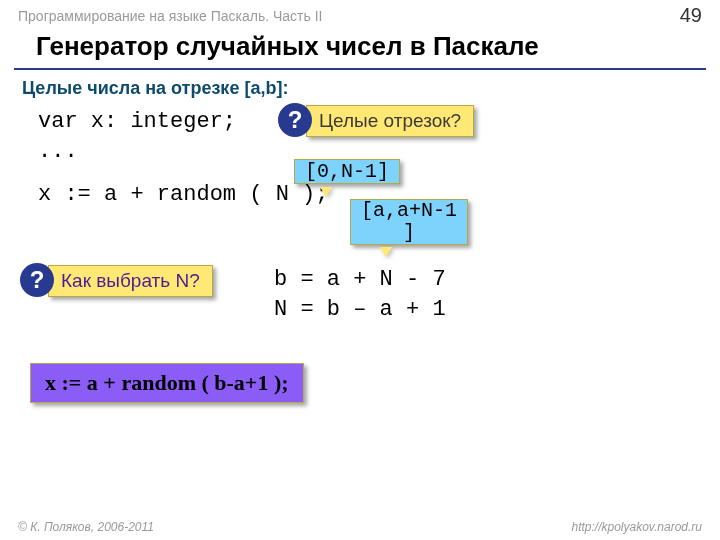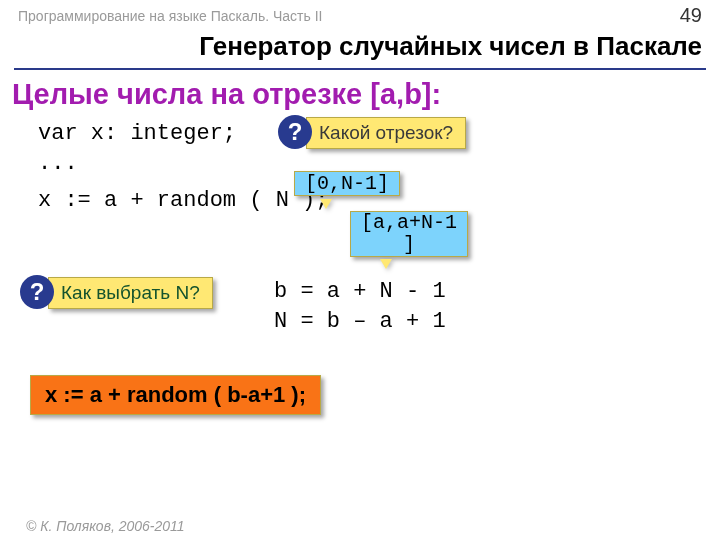--- a/index.html
+++ b/index.html
@@ -17,68 +17,67 @@
     align-items: center;
     padding: 4px 18px 2px 18px;
     color: #9a9a9a;
     font-size: 14px;
   }
   .page-num { font-size: 20px; color: #333; }
   .title {
     font-size: 26px;
     font-weight: bold;
     color: #000;
-    padding: 2px 18px 6px 18px;
-    text-align: right;
+    padding: 2px 18px 6px 36px;
   }
   .hr {
     border: none;
     border-top: 2px solid #2a3a8a;
     margin: 0 14px 8px 14px;
   }
   .subtitle {
-    color: #a21caf;
-    font-size: 29px;
+    color: #0c4a6e;
+    font-size: 18px;
     font-weight: bold;
-    padding: 0 22px 8px 12px;
+    padding: 0 22px 8px 22px;
   }
   .content {
     position: relative;
     height: 420px;
     padding: 0 22px;
   }
   .code {
     font-family: "Courier New", monospace;
     font-size: 22px;
     color: #000;
     white-space: pre;
     line-height: 1.35;
   }
-  .code2 { margin-top: 8px; }
+  .code2 { margin-top: 14px; }
   .q-bubble {
     position: absolute;
     width: 34px; height: 34px;
     background: #283a8f;
     border-radius: 50%;
     color: #fff;
     font-size: 24px;
     font-weight: bold;
     display: flex;
     align-items: center;
     justify-content: center;
     z-index: 3;
   }
   .callout {
     position: absolute;
     background: #ffe873;
     border: 1px solid #b8a947;
     box-shadow: 3px 3px 4px rgba(0,0,0,0.35);
     padding: 4px 12px;
     font-size: 19px;
-    color: #14532d;
+    color: #4c1d95;
     z-index: 2;
   }
   .callout-dark { color: #3a3a3a; }
   .note {
     position: absolute;
     background: #7dd3fc;
     border: 1px solid #b8a947;
     box-shadow: 3px 3px 4px rgba(0,0,0,0.35);
     font-family: "Courier New", monospace;
     font-size: 20px;
@@ -96,36 +95,36 @@
     filter: drop-shadow(2px 2px 2px rgba(0,0,0,0.25));
   }
   .eq {
     position: absolute;
     font-family: "Courier New", monospace;
     font-size: 22px;
     white-space: pre;
   }
   .final {
     position: absolute;
-    background: #f97316;
+    background: #8b5cf6;
     border: 1px solid #b8a947;
     box-shadow: 3px 3px 4px rgba(0,0,0,0.35);
-    font-family: Liberation Sans, sans-serif;
+    font-family: Liberation Serif, serif;
     font-size: 22px;
     font-weight: bold;
     padding: 6px 14px;
   }
   .footer {
     position: absolute;
-    bottom: 6px; left: 8px; right: 0;
+    bottom: 6px; left: 0; right: 0;
     display: flex;
     justify-content: space-between;
     padding: 0 18px;
     color: #9a9a9a;
-    font-size: 14px;
+    font-size: 12px;
     font-style: italic;
   }
 </style>
 </head>
 <body>
 
 <div class="header-bar">
   <span>Программирование на языке Паскаль. Часть II</span>
   <span class="page-num">49</span>
 </div>
@@ -135,35 +134,36 @@
 
 <div class="subtitle">Целые числа на отрезке [a,b]:</div>
 
 <div class="content">
 
   <div class="code" style="margin-left:16px;">var x: integer;</div>
   <div class="code" style="margin-left:16px;">...</div>
   <div class="code code2" style="margin-left:16px;">x := a + random ( N );</div>
 
   <div class="q-bubble" style="left:278px; top:-4px;">?</div>
-  <div class="callout callout-dark" style="left:306px; top:-2px;">Какой отрезок?</div>
+  <div class="callout callout-dark" style="left:306px; top:-2px;">Целые отрезок?</div>
 
   <div class="note" style="left:294px; top:52px;">[0,N-1]</div>
   <div class="notch" style="left:320px; top:80px;"></div>
 
   <div class="note" style="left:350px; top:92px; line-height:1.1;">
     <div>[a,a+N-1</div>
     <div>]</div>
   </div>
   <div class="notch" style="left:380px; top:140px;"></div>
 
   <div class="q-bubble" style="left:20px; top:156px;">?</div>
   <div class="callout" style="left:48px; top:158px;">Как выбрать N?</div>
 
-  <div class="eq" style="left:274px; top:160px;">b = a + N - 1</div>
+  <div class="eq" style="left:274px; top:160px;">b = a + N - 7</div>
   <div class="eq" style="left:274px; top:190px;">N = b – a + 1</div>
 
   <div class="final" style="left:30px; top:256px;">x := a + random ( b-a+1 );</div>
 </div>
 
 <div class="footer">
   <span>© К. Поляков, 2006-2011</span>
+  <span>http://kpolyakov.narod.ru</span>
 </div>
 
 </body></html>

